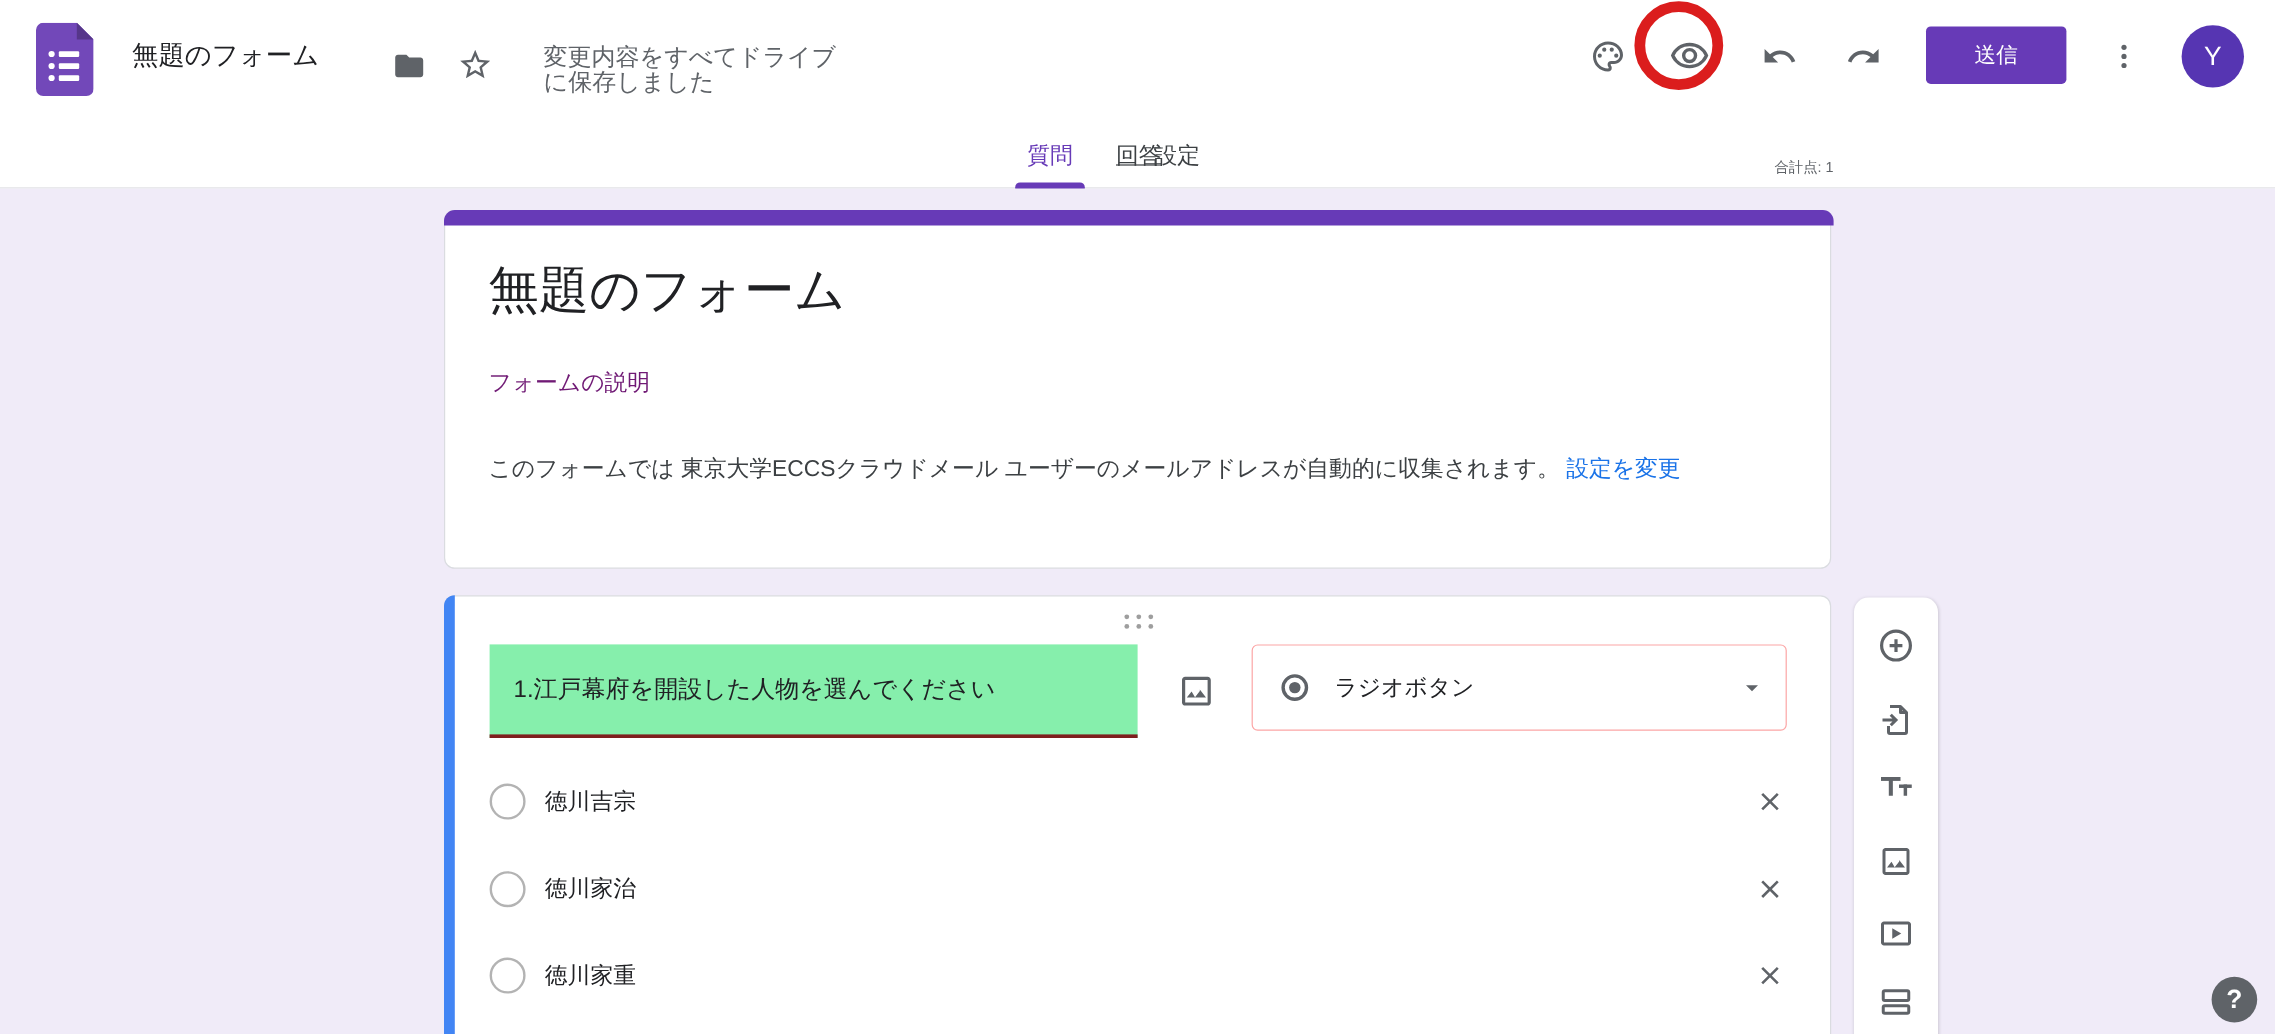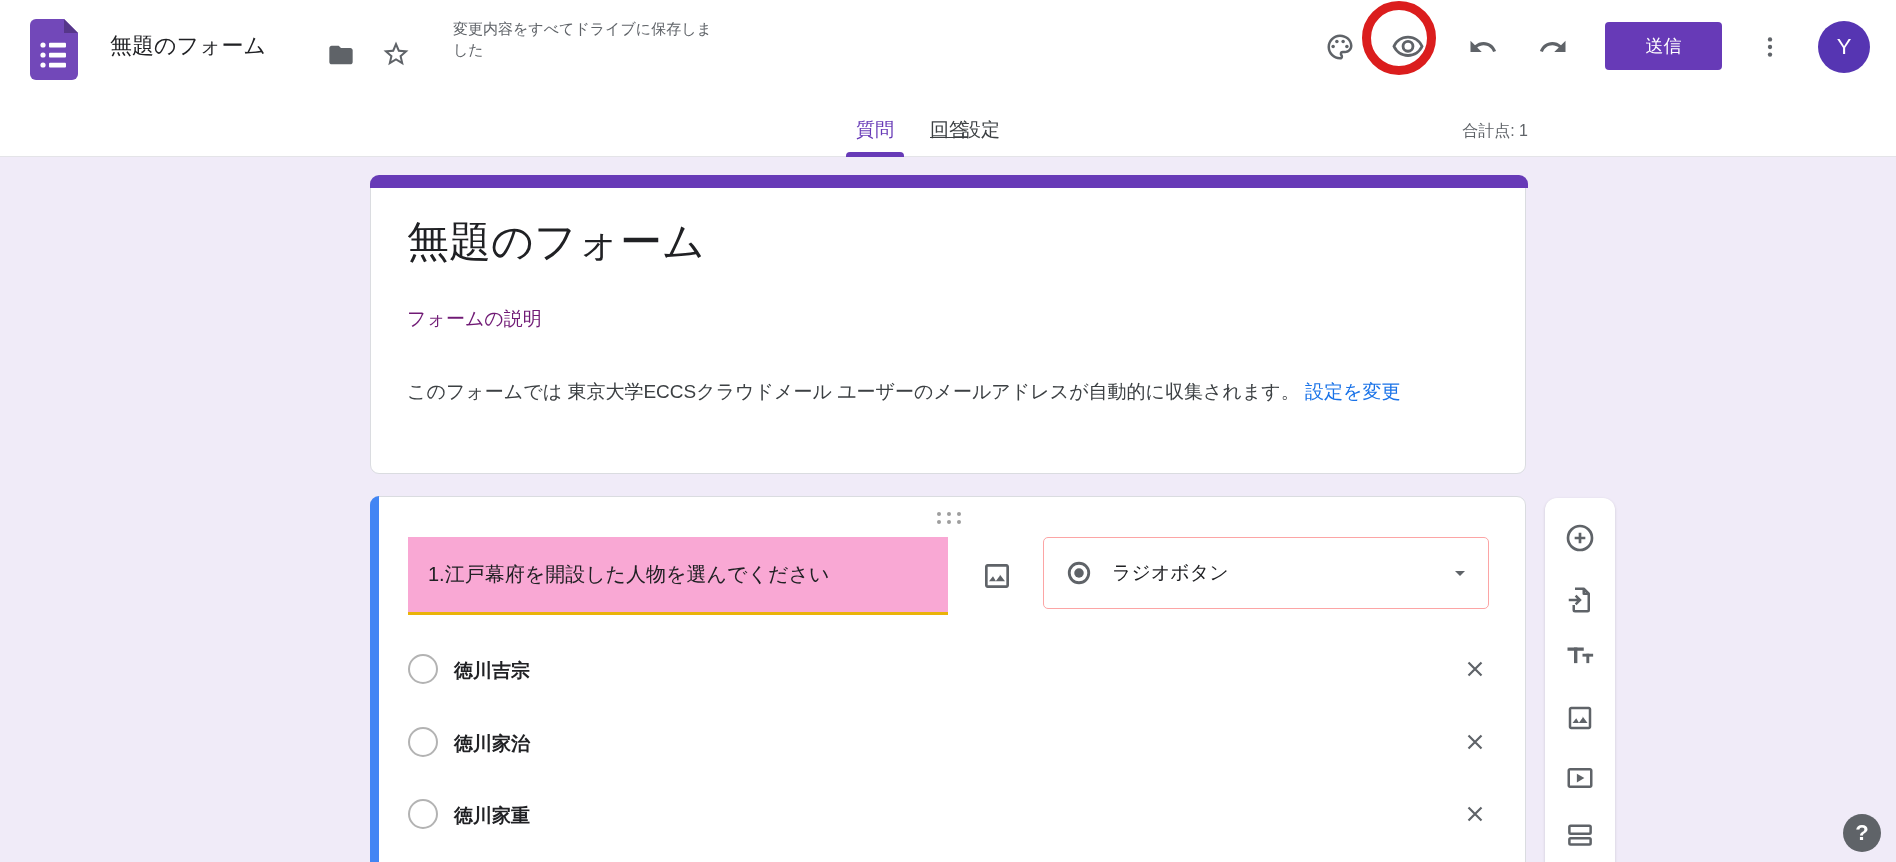--- a/index.html
+++ b/index.html
@@ -6,59 +6,59 @@
   html,body { width:1896px; height:862px; overflow:hidden; }
   body { font-family:"Liberation Sans","DejaVu Sans",sans-serif; background:#f0ebf8; position:relative; color:#202124; }
 
   
   .topbar { position:absolute; left:0; top:0; width:1896px; height:157px; background:#fff; border-bottom:1px solid #e4e4e8; z-index:2; }
   .logo { position:absolute; left:30px; top:19px; width:48px; height:61px; cursor:pointer; }
   .form-title { position:absolute; left:110px; top:31px; font-size:22px; color:#202124; }
   .icon-btn { position:absolute; display:flex; align-items:center; justify-content:center; cursor:pointer; }
   .folder-btn { left:326px; top:40px; width:30px; height:30px; }
   .star-btn { left:380px; top:38px; width:32px; height:32px; }
-  .save-status { position:absolute; left:453px; top:18px; width:260px; font-size:15px; line-height:21px; color:#5f6368; }
+  .save-status { position:absolute; left:453px; top:38px; width:260px; font-size:20px; line-height:21px; color:#5f6368; }
   .palette-btn { left:1324px; top:31px; width:32px; height:32px; }
   .eye-btn { left:1390px; top:29px; width:36px; height:36px; }
   .undo-btn { left:1467px; top:31px; width:32px; height:32px; }
   .redo-btn { left:1537px; top:31px; width:32px; height:32px; }
   .send-btn { position:absolute; left:1605px; top:22px; width:117px; height:48px; background:#673ab7; color:#fff; font-size:18px; border:none; border-radius:4px; display:flex; align-items:center; justify-content:center; cursor:pointer; font-family:Liberation Serif, serif; }
   .kebab-btn { left:1754px; top:31px; width:32px; height:32px; }
   .avatar { position:absolute; left:1818px; top:21px; width:52px; height:52px; border-radius:50%; background:#5635b2; color:#fff; font-size:22px; display:flex; align-items:center; justify-content:center; cursor:pointer; }
   .annotation-circle { position:absolute; left:1362px; top:1px; width:74px; height:74px; border:9px solid #db1d1d; border-radius:50%; z-index:5; pointer-events:none; }
 
   
   .tab { position:absolute; top:117px; font-size:19px; color:#3c4043; cursor:pointer; text-align:center; }
   .tab.active { color:#673ab7; }
   .tab-questions { left:846px; width:58px; }
   .tab-responses { left:920px; width:58px;text-decoration:underline; }
   .tab-settings  { left:952px; width:58px; }
   .tab-underline { position:absolute; left:846px; top:152px; width:58px; height:5px; background:#673ab7; border-radius:4px 4px 0 0; }
-  .total-points { position:absolute; left:1408px; top:121px; width:120px; text-align:right; font-size:16px; color:#5f6368; }
+  .total-points { position:absolute; left:1408px; top:131px; width:120px; text-align:right; font-size:12px; color:#5f6368; }
 
   
   .form-card { position:absolute; left:370px; top:175px; width:1156px; height:299px; background:#fff; border:1px solid #dadce0; border-radius:9px; }
   .form-card .accent { position:absolute; left:-1px; top:-1px; width:1158px; height:13px; background:#673ab7; border-radius:9px 9px 0 0; }
   .form-card-title { position:absolute; left:36px; top:38px; font-size:42px; color:#202124; cursor:text; }
   .form-card-desc { position:absolute; left:36px; top:130px; font-size:19px; color:#701a75; cursor:text; }
   .email-notice { position:absolute; left:36px; top:200px; width:1100px; font-size:19px; line-height:31px; color:#3c4043; }
   .email-link { color:#1a73e8; cursor:pointer; }
 
   
   .question-card { position:absolute; left:370px; top:496px; width:1156px; height:400px; background:#fff; border:1px solid #dadce0; border-radius:9px; }
   .question-card .sel-bar { position:absolute; left:-1px; top:-1px; width:9px; height:402px; background:#4285f4; border-radius:9px 0 0 9px; }
   .drag-handle { position:absolute; left:562px; top:13px; width:32px; height:16px; display:grid; grid-template-columns:repeat(3,4px); grid-template-rows:repeat(2,4px); gap:4px 6px; justify-content:center; align-content:center; cursor:grab; }
   .drag-handle i { width:4px; height:4px; border-radius:50%; background:#9e9e9e; }
-  .question-input { position:absolute; left:37px; top:40px; width:540px; height:78px; background:#f9a8d4; border-bottom:3px solid #eab308; display:flex; align-items:center; padding-left:20px; font-size:20px; color:#202124; cursor:text; }
+  .question-input { position:absolute; left:37px; top:40px; width:540px; height:78px; background:#86efac; border-bottom:3px solid #7f1d1d; display:flex; align-items:center; padding-left:20px; font-size:20px; color:#202124; cursor:text; }
   .q-image-btn { left:608px; top:61px; width:36px; height:36px; }
   .type-select { position:absolute; left:672px; top:40px; width:446px; height:72px; border:1px solid #fca5a5; border-radius:5px; display:flex; align-items:center; cursor:pointer; }
   .type-select .radio-glyph { margin-left:22px; width:26px; height:26px; }
   .type-select .type-label { margin-left:20px; font-size:19px; color:#202124; }
   .type-select .caret { position:absolute; right:16px; width:24px; height:24px; }
-  .option-row { position:absolute; left:37px; width:1082px; height:32px; display:flex; align-items:flex-end;font-weight:bold; }
+  .option-row { position:absolute; left:37px; width:1082px; height:32px; display:flex; align-items:center; }
   .option-row .radio-circle { width:30px; height:30px; border:2px solid #b3b3b3; border-radius:50%; background:#fff; }
   .option-row .option-label { margin-left:16px; font-size:19px; color:#202124; cursor:text; }
   .option-row .remove-btn { position:absolute; right:0; width:30px; height:30px; display:flex; align-items:center; justify-content:center; cursor:pointer; }
   .row-1 { top:155px; } .row-2 { top:228px; } .row-3 { top:300px; }
 
   
   .side-toolbar { position:absolute; left:1545px; top:498px; width:70px; height:400px; background:#fff; border-radius:12px; box-shadow:0 1px 3px rgba(0,0,0,.15); }
   .side-toolbar .tool { position:absolute; left:19px; width:32px; height:32px; display:flex; align-items:center; justify-content:center; cursor:pointer; }
   .tool-add { top:24px; } .tool-import { top:86px; } .tool-text { top:141px; }
   .tool-image { top:204px; } .tool-video { top:264px; } .tool-section { top:321px; }

